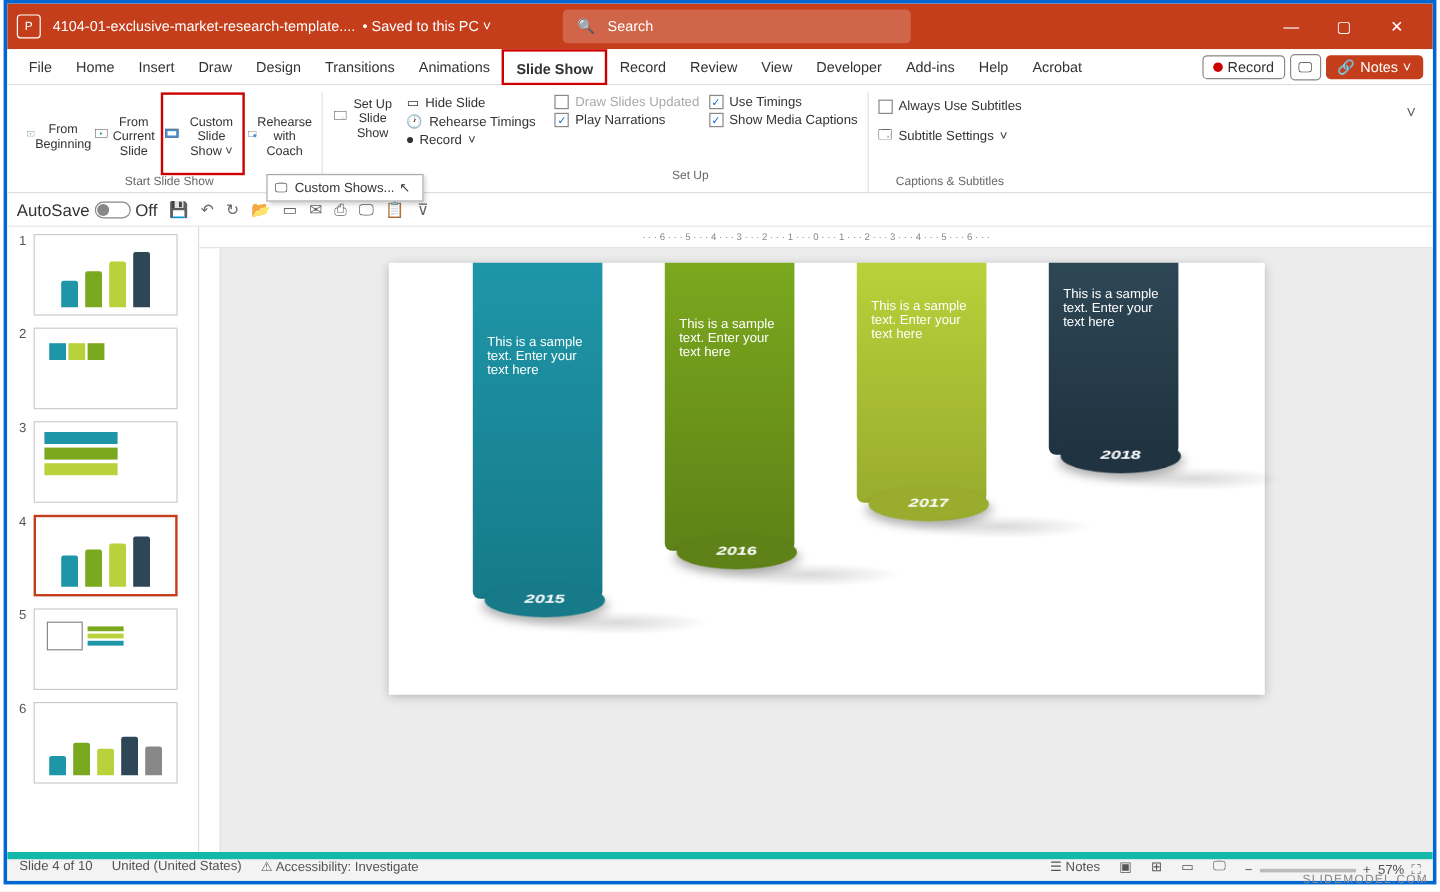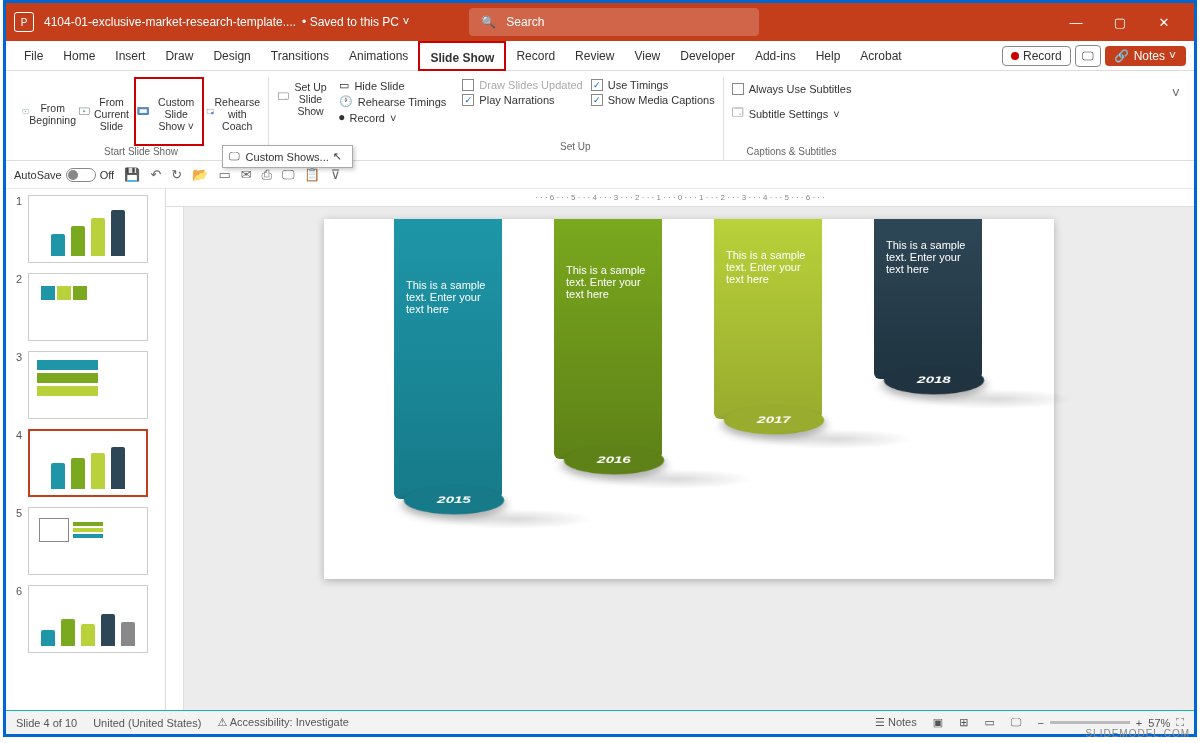--- a/index.html
+++ b/index.html
@@ -26,21 +26,21 @@
 .rgroup .glabel { font-size: 10px; color: #666; margin-top: auto; padding-bottom: 4px; }
 .rbtn { display: flex; flex-direction: row; align-items: center; justify-content: flex-start; width: 54px; padding-top: 4px; cursor: pointer; text-align: center; }
 .rbtn.highlighted { border: 2px solid #c00; }
 .rbtn .ricon { width: 28px; height: 24px; margin-bottom: 4px; }
 .rbtn .rlabel { font-size: 10.5px; line-height: 12px; }
 .rcol { display: flex; flex-direction: column; gap: 3px; padding-top: 2px; }
 .rchk { display: flex; align-items: center; gap: 5px; font-size: 11px; }
 .rchk .box { width: 12px; height: 12px; border: 1px solid #888; display: flex; align-items: center; justify-content: center; font-size: 9px; color: #0066d1; }
 .dropdown-popup { position: absolute; top: 74px; left: 216px; background: #fff; border: 1px solid #aaa; box-shadow: 2px 2px 4px rgba(0,0,0,0.2); padding: 4px 10px 4px 6px; font-size: 11px; display: flex; align-items: center; gap: 6px; z-index: 10; }
 .qat { background: #fff; height: 28px; display: flex; align-items: center; padding: 0 8px; gap: 10px; border-bottom: 1px solid #e8e8e8; }
-.qat .autosave { display: flex; align-items: center; gap: 4px; font-size: 11px; }
+.qat .autosave { display: flex; align-items: center; gap: 4px; font-size: 14px; }
 .qat .toggle { width: 30px; height: 14px; border: 1px solid #888; border-radius: 7px; background: #fff; position: relative; }
 .qat .toggle::after { content: ""; position: absolute; width: 10px; height: 10px; border-radius: 50%; background: #888; top: 1px; left: 1px; }
 .qat .qicon { color: #666; font-size: 13px; }
 .qat .save { color: #7b1fa2; }
 .workarea { flex: 1; display: flex; background: #ececec; overflow: hidden; }
 .thumbs { width: 160px; background: #fff; border-right: 1px solid #ddd; overflow-y: auto; padding: 6px 4px; }
 .thumb { display: flex; gap: 6px; margin-bottom: 10px; align-items: flex-start; }
 .thumb .num { width: 12px; font-size: 11px; color: #555; text-align: right; }
 .thumb .mini { width: 120px; height: 68px; border: 1px solid #ccc; background: #fff; position: relative; }
 .thumb.sel .mini { border: 2px solid #c43e1c; }
@@ -49,21 +49,21 @@
 .canvas-wrap { flex: 1; display: flex; flex-direction: column; }
 .hruler { height: 18px; background: #fff; border-bottom: 1px solid #ddd; font-size: 8px; color: #888; display: flex; align-items: center; justify-content: center; }
 .canvas-body { flex: 1; display: flex; }
 .vruler { width: 18px; background: #fff; border-right: 1px solid #ddd; }
 .slide-area { flex: 1; display: flex; align-items: flex-start; justify-content: center; padding: 12px; overflow: auto; }
 .slide { width: 730px; height: 360px; background: #fff; box-shadow: 0 2px 8px rgba(0,0,0,0.25); position: relative; }
 .col3d { position: absolute; width: 108px; color: #fff; font-size: 11px; }
 .col3d .strip { width: 100%; border-radius: 0 0 6px 6px; padding: 60px 12px 40px; }
 .col3d .disc { position: absolute; bottom: -22px; left: 10px; width: 100px; height: 44px; border-radius: 50%; display: flex; align-items: center; justify-content: center; font-weight: bold; font-style: italic; color: #fff; font-size: 15px; transform: perspective(200px) rotateX(50deg); box-shadow: 0 6px 10px rgba(0,0,0,0.3); }
 .col3d .shadow { position: absolute; bottom: -30px; left: 40px; width: 160px; height: 20px; background: radial-gradient(ellipse, rgba(0,0,0,0.15), transparent 70%); border-radius: 50%; }
-.statusbar { height: 24px; background: #f3f3f3; border-top: 1px solid #14b8a6; display: flex; align-items: center; padding: 0 10px; font-size: 11px; color: #555; gap: 16px; }
+.statusbar { height: 24px; background: #f3f3f3; border-top: 6px solid #14b8a6; display: flex; padding: 0 10px; font-size: 11px; color: #555; gap: 16px; }
 .statusbar .spacer { flex: 1; }
 .statusbar .zoom { display: flex; align-items: center; gap: 6px; }
 .statusbar .track { width: 80px; height: 3px; background: #bbb; position: relative; }
 .watermark { position: absolute; bottom: 4px; right: 10px; font-size: 10px; letter-spacing: 1px; color: #888; }
 svg.ico { display: block; }
 </style>
 </head>
 <body>
 
 <div class="frame">

